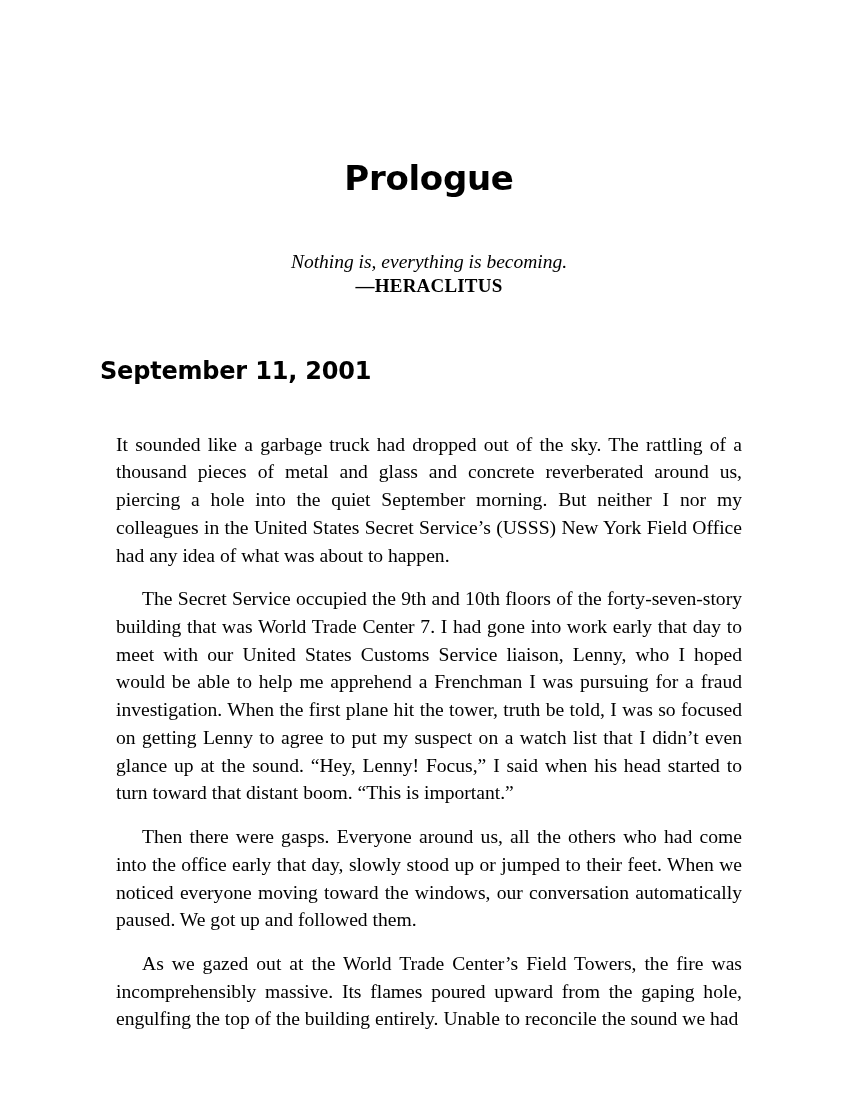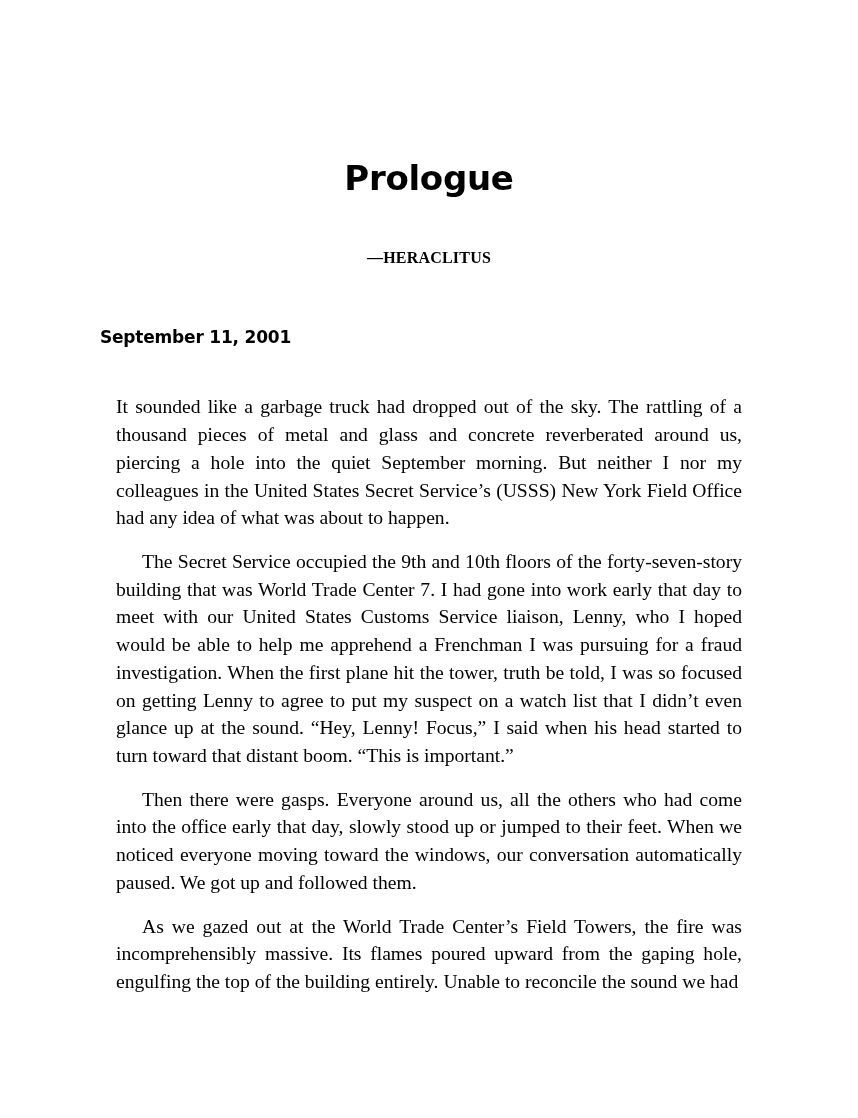--- a/index.html
+++ b/index.html
@@ -38,30 +38,29 @@
     margin-top: 52px;
   }
   .epigraph-quote {
     font-style: italic;
     font-size: 19.5px;
     line-height: 1.3;
     display: block;
   }
   .epigraph-attrib {
     display: block;
-    margin-top: 9px;
-    font-size: 16px;
+    font-size: 19px;
     font-variant: small-caps;
     letter-spacing: 0.2px;
     font-weight: bold;
   }
   .date-heading {
     font-family: "DejaVu Sans", sans-serif;
     font-weight: bold;
-    font-size: 17px;
+    font-size: 24px;
     margin: 0;
     padding-top: 60px;
     letter-spacing: -0.2px;
   }
   .body-copy {
     padding-top: 30px;
   }
   .body-copy p {
     margin: 16px;
     font-size: 19.6px;
@@ -75,20 +74,21 @@
   }
 </style>
 </head>
 <body>
 
 <div class="page">
 
   <h1 class="chapter-title">Prologue</h1>
 
   <div class="epigraph">
+    <span class="epigraph-quote">Nothing is, everything is becoming.</span>
     <span class="epigraph-attrib">—HERACLITUS</span>
   </div>
 
   <h2 class="date-heading">September 11, 2001</h2>
 
   <div class="body-copy">
     <p>It sounded like a garbage truck had dropped out of the sky. The rattling of a thousand pieces of metal and glass and concrete reverberated around us, piercing a hole into the quiet September morning. But neither I nor my colleagues in the United States Secret Service’s (USSS) New York Field Office had any idea of what was about to happen.</p>
     <p class="indent">The Secret Service occupied the 9th and 10th floors of the forty-seven-story building that was World Trade Center 7. I had gone into work early that day to meet with our United States Customs Service liaison, Lenny, who I hoped would be able to help me apprehend a Frenchman I was pursuing for a fraud investigation. When the first plane hit the tower, truth be told, I was so focused on getting Lenny to agree to put my suspect on a watch list that I didn’t even glance up at the sound. “Hey, Lenny! Focus,” I said when his head started to turn toward that distant boom. “This is important.”</p>
     <p class="indent">Then there were gasps. Everyone around us, all the others who had come into the office early that day, slowly stood up or jumped to their feet. When we noticed everyone moving toward the windows, our conversation automatically paused. We got up and followed them.</p>
     <p class="indent">As we gazed out at the World Trade Center’s Field Towers, the fire was incomprehensibly massive. Its flames poured upward from the gaping hole, engulfing the top of the building entirely. Unable to reconcile the sound we had</p>

